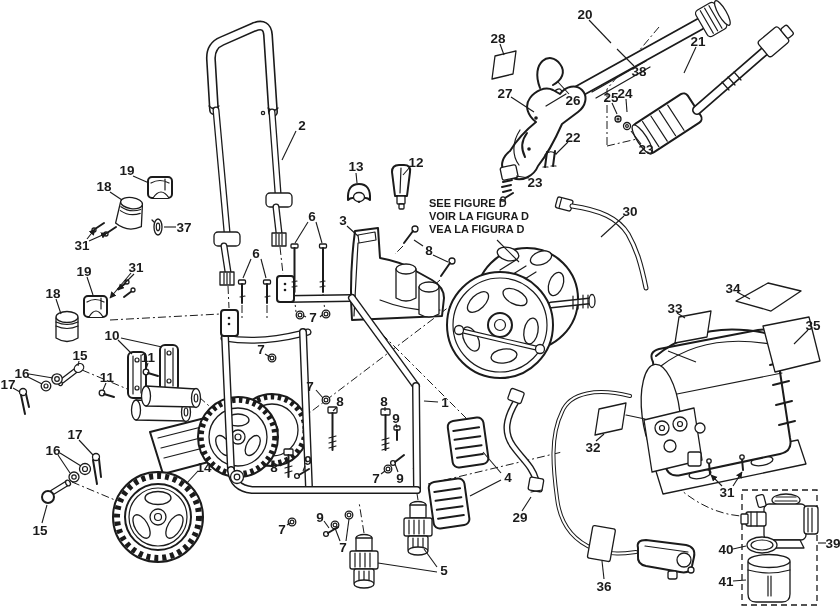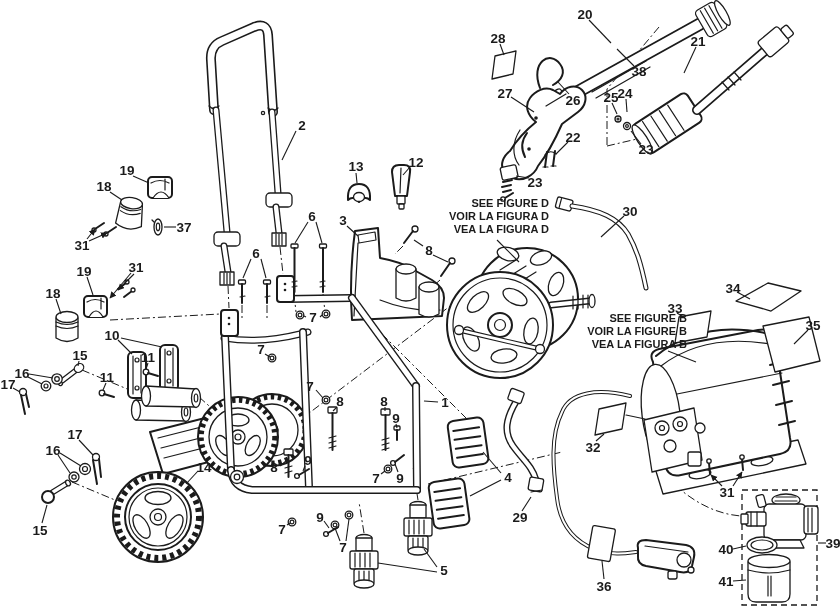--- a/index.html
+++ b/index.html
@@ -9,21 +9,21 @@
   
   .ln  {fill:none;stroke:#1b1b1b;stroke-width:1.2;stroke-linecap:round;stroke-linejoin:round;}
   .ln2 {fill:none;stroke:#1b1b1b;stroke-width:2;stroke-linecap:round;stroke-linejoin:round;}
   .fw  {fill:#ffffff;stroke:#1b1b1b;stroke-width:1.3;stroke-linejoin:round;}
   .fw2 {fill:#ffffff;stroke:#1b1b1b;stroke-width:2;stroke-linejoin:round;}
   .tubeO{fill:none;stroke:#1b1b1b;stroke-linecap:round;stroke-linejoin:round;}
   .tubeI{fill:none;stroke:#ffffff;stroke-linecap:round;stroke-linejoin:round;}
   .dash{fill:none;stroke:#1b1b1b;stroke-width:1;stroke-dasharray:8 3 2 3;}
   .leader{fill:none;stroke:#1b1b1b;stroke-width:1.1;}
   .callout{font:700 13.5px "Liberation Sans",sans-serif;fill:#1b1b1b;text-anchor:middle;dominant-baseline:central;}
-  .figref{position:absolute;width:120px;text-align:right;font:700 11px "Liberation Sans",sans-serif;
+  .figref{position:absolute;width:120px;text-align:left;font:700 11px "Liberation Sans",sans-serif;
           color:#1b1b1b;line-height:13px;letter-spacing:0px;}
 </style>
 </head>
 <body>
 
 <div class="stage">
 <svg width="840" height="609" viewBox="0 0 840 609">
   <defs>
     <marker id="arr" markerWidth="7" markerHeight="7" refX="5.5" refY="3" orient="auto">
       <path d="M0,0 L6,3 L0,6 Z" fill="#1b1b1b"></path>
@@ -648,18 +648,13 @@
         <line x1="398" y1="472" x2="395" y2="464" class="leader"></line>
         <text x="400" y="478" class="callout">9</text>
       </g>
 </svg>
 
 <div class="figref" style="left:429px;top:197px;">
   <div>SEE FIGURE D</div>
   <div>VOIR LA FIGURA D</div>
   <div>VEA LA FIGURA D</div>
 </div>
-<div class="figref" style="left:567px;top:312px;">
-  <div>SEE FIGURE B</div>
-  <div>VOIR LA FIGURE B</div>
-  <div>VEA LA FIGURA B</div>
 </div>
-</div>
 
 </body></html>

